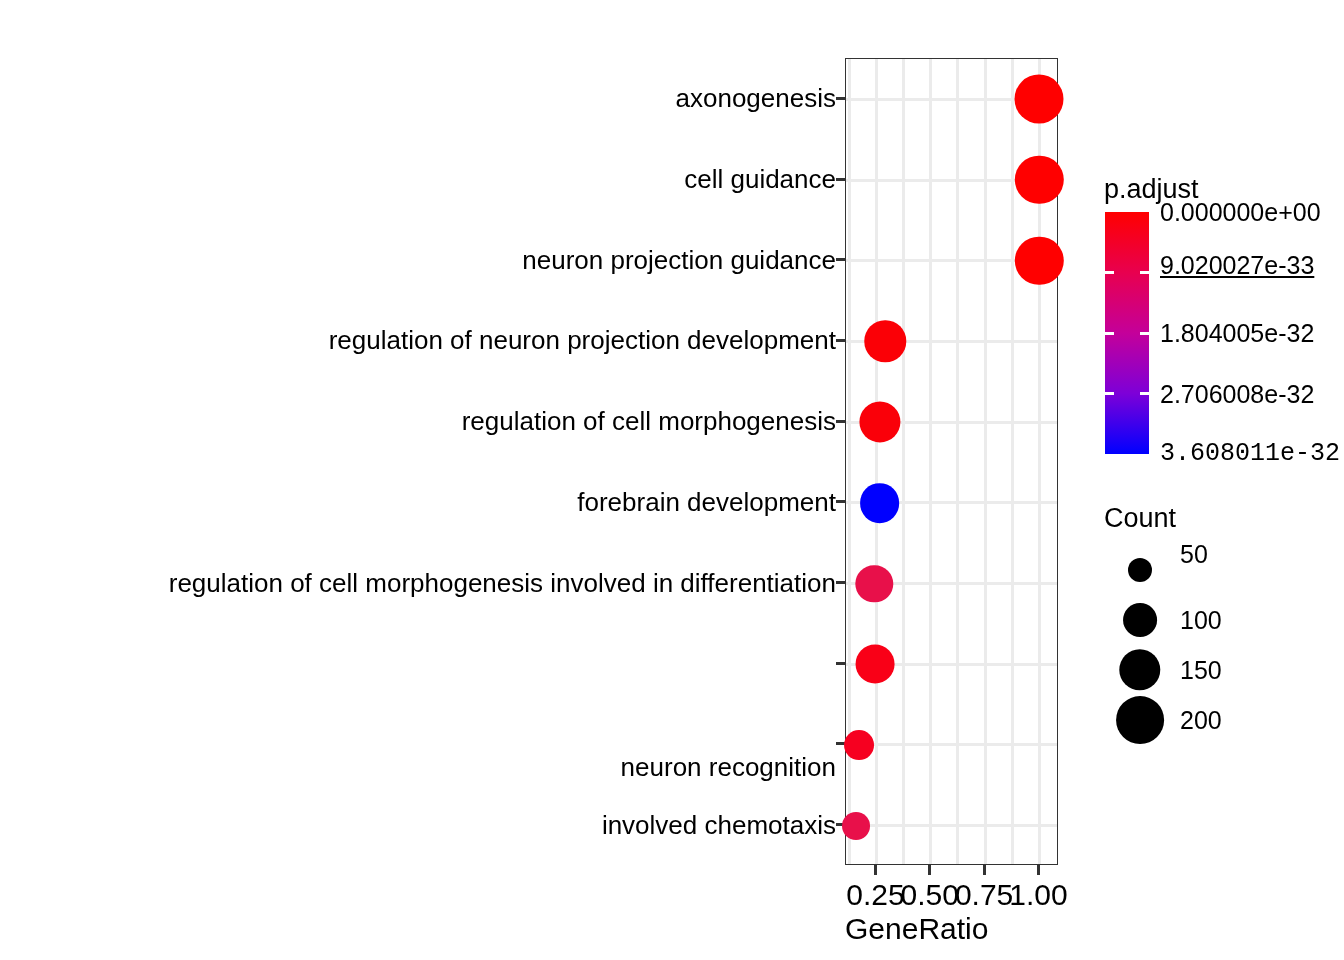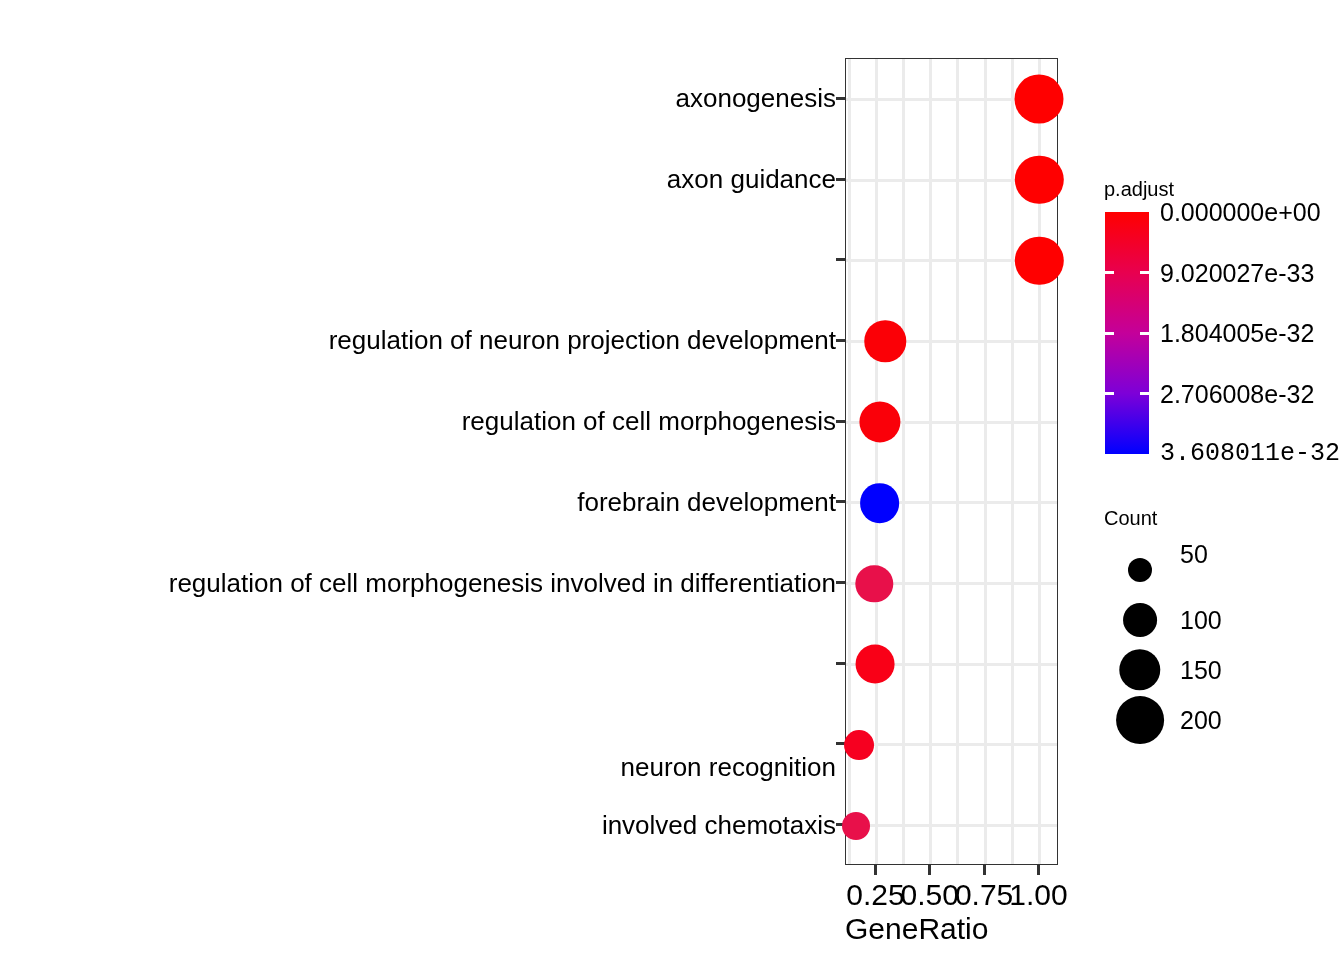--- a/index.html
+++ b/index.html
@@ -99,21 +99,21 @@
     width: 213px;
     text-align: left;
     font-size: 30px;
     line-height: 34px;
     white-space: nowrap;
   }
 
   
   .legend-title {
     position: absolute;
-    font-size: 20px;
+    font-size: 27px;
     line-height: 30px;
     white-space: nowrap;
   }
   #padjust-legend-title { left: 1104px; top: 174px; }
   #count-legend-title   { left: 1104px; top: 503px; }
 
   .gradient-bar {
     position: absolute;
     left: 1105px;
     top: 212px;
@@ -152,21 +152,22 @@
     transform: translateY(-50%);
   }
 </style>
 </head>
 <body>
 
 <div id="figure">
 
   <div class="ylabels">
     <div class="ylabel" style="top: 85.35px;">axonogenesis</div>
-    <div class="ylabel" style="top: 166.05px;">axon guidance</div>
+    <div class="ylabel" style="top: 166.05px;">cell guidance</div>
+    <div class="ylabel" style="top: 246.75px;">neuron projection guidance</div>
     <div class="ylabel" style="top: 327.45px;">regulation of neuron projection development</div>
     <div class="ylabel" style="top: 408.15px;">regulation of cell morphogenesis</div>
     <div class="ylabel" style="top: 488.85px;">forebrain development</div>
     <div class="ylabel" style="top: 569.55px;">regulation of cell morphogenesis involved in differentiation</div>
     <div class="ylabel" style="top: 730.95px; margin-top: 23px;">neuron recognition</div>
     <div class="ylabel" style="top: 811.65px;">involved chemotaxis</div>
   </div>
 
   <div id="yticks">
       <div class="ytick" style="top: 96.85px;"></div>
@@ -235,21 +236,21 @@
   <div id="grad-ticks">
       <div class="grad-tick left" style="top: 271px;"></div>
       <div class="grad-tick right" style="top: 271px;"></div>
       <div class="grad-tick left" style="top: 331.5px;"></div>
       <div class="grad-tick right" style="top: 331.5px;"></div>
       <div class="grad-tick left" style="top: 392px;"></div>
       <div class="grad-tick right" style="top: 392px;"></div>
     </div>
   <div id="grad-labels">
     <div class="grad-label" style="top: 199px;">0.000000e+00</div>
-    <div class="grad-label" style="top: 260px;">9.020027e-33</div>
+    <div class="grad-label" style="top: 252px; text-decoration: underline;">9.020027e-33</div>
     <div class="grad-label" style="top: 320px;">1.804005e-32</div>
     <div class="grad-label" style="top: 380.5px;">2.706008e-32</div>
     <div class="grad-label" style="top: 441px; font-family: Liberation Mono, monospace;">3.608011e-32</div>
   </div>
 
   <div class="legend-title" id="count-legend-title">Count</div>
   <div id="count-keys">
       <div class="count-key" style="width: 24px; height: 24px; left: 1140px; top: 570px; background: rgb(0, 0, 0);"></div>
       <div class="count-key" style="width: 33.868px; height: 33.868px; left: 1140px; top: 620px; background: rgb(0, 0, 0);"></div>
       <div class="count-key" style="width: 41.4399px; height: 41.4399px; left: 1140px; top: 670px; background: rgb(0, 0, 0);"></div>

